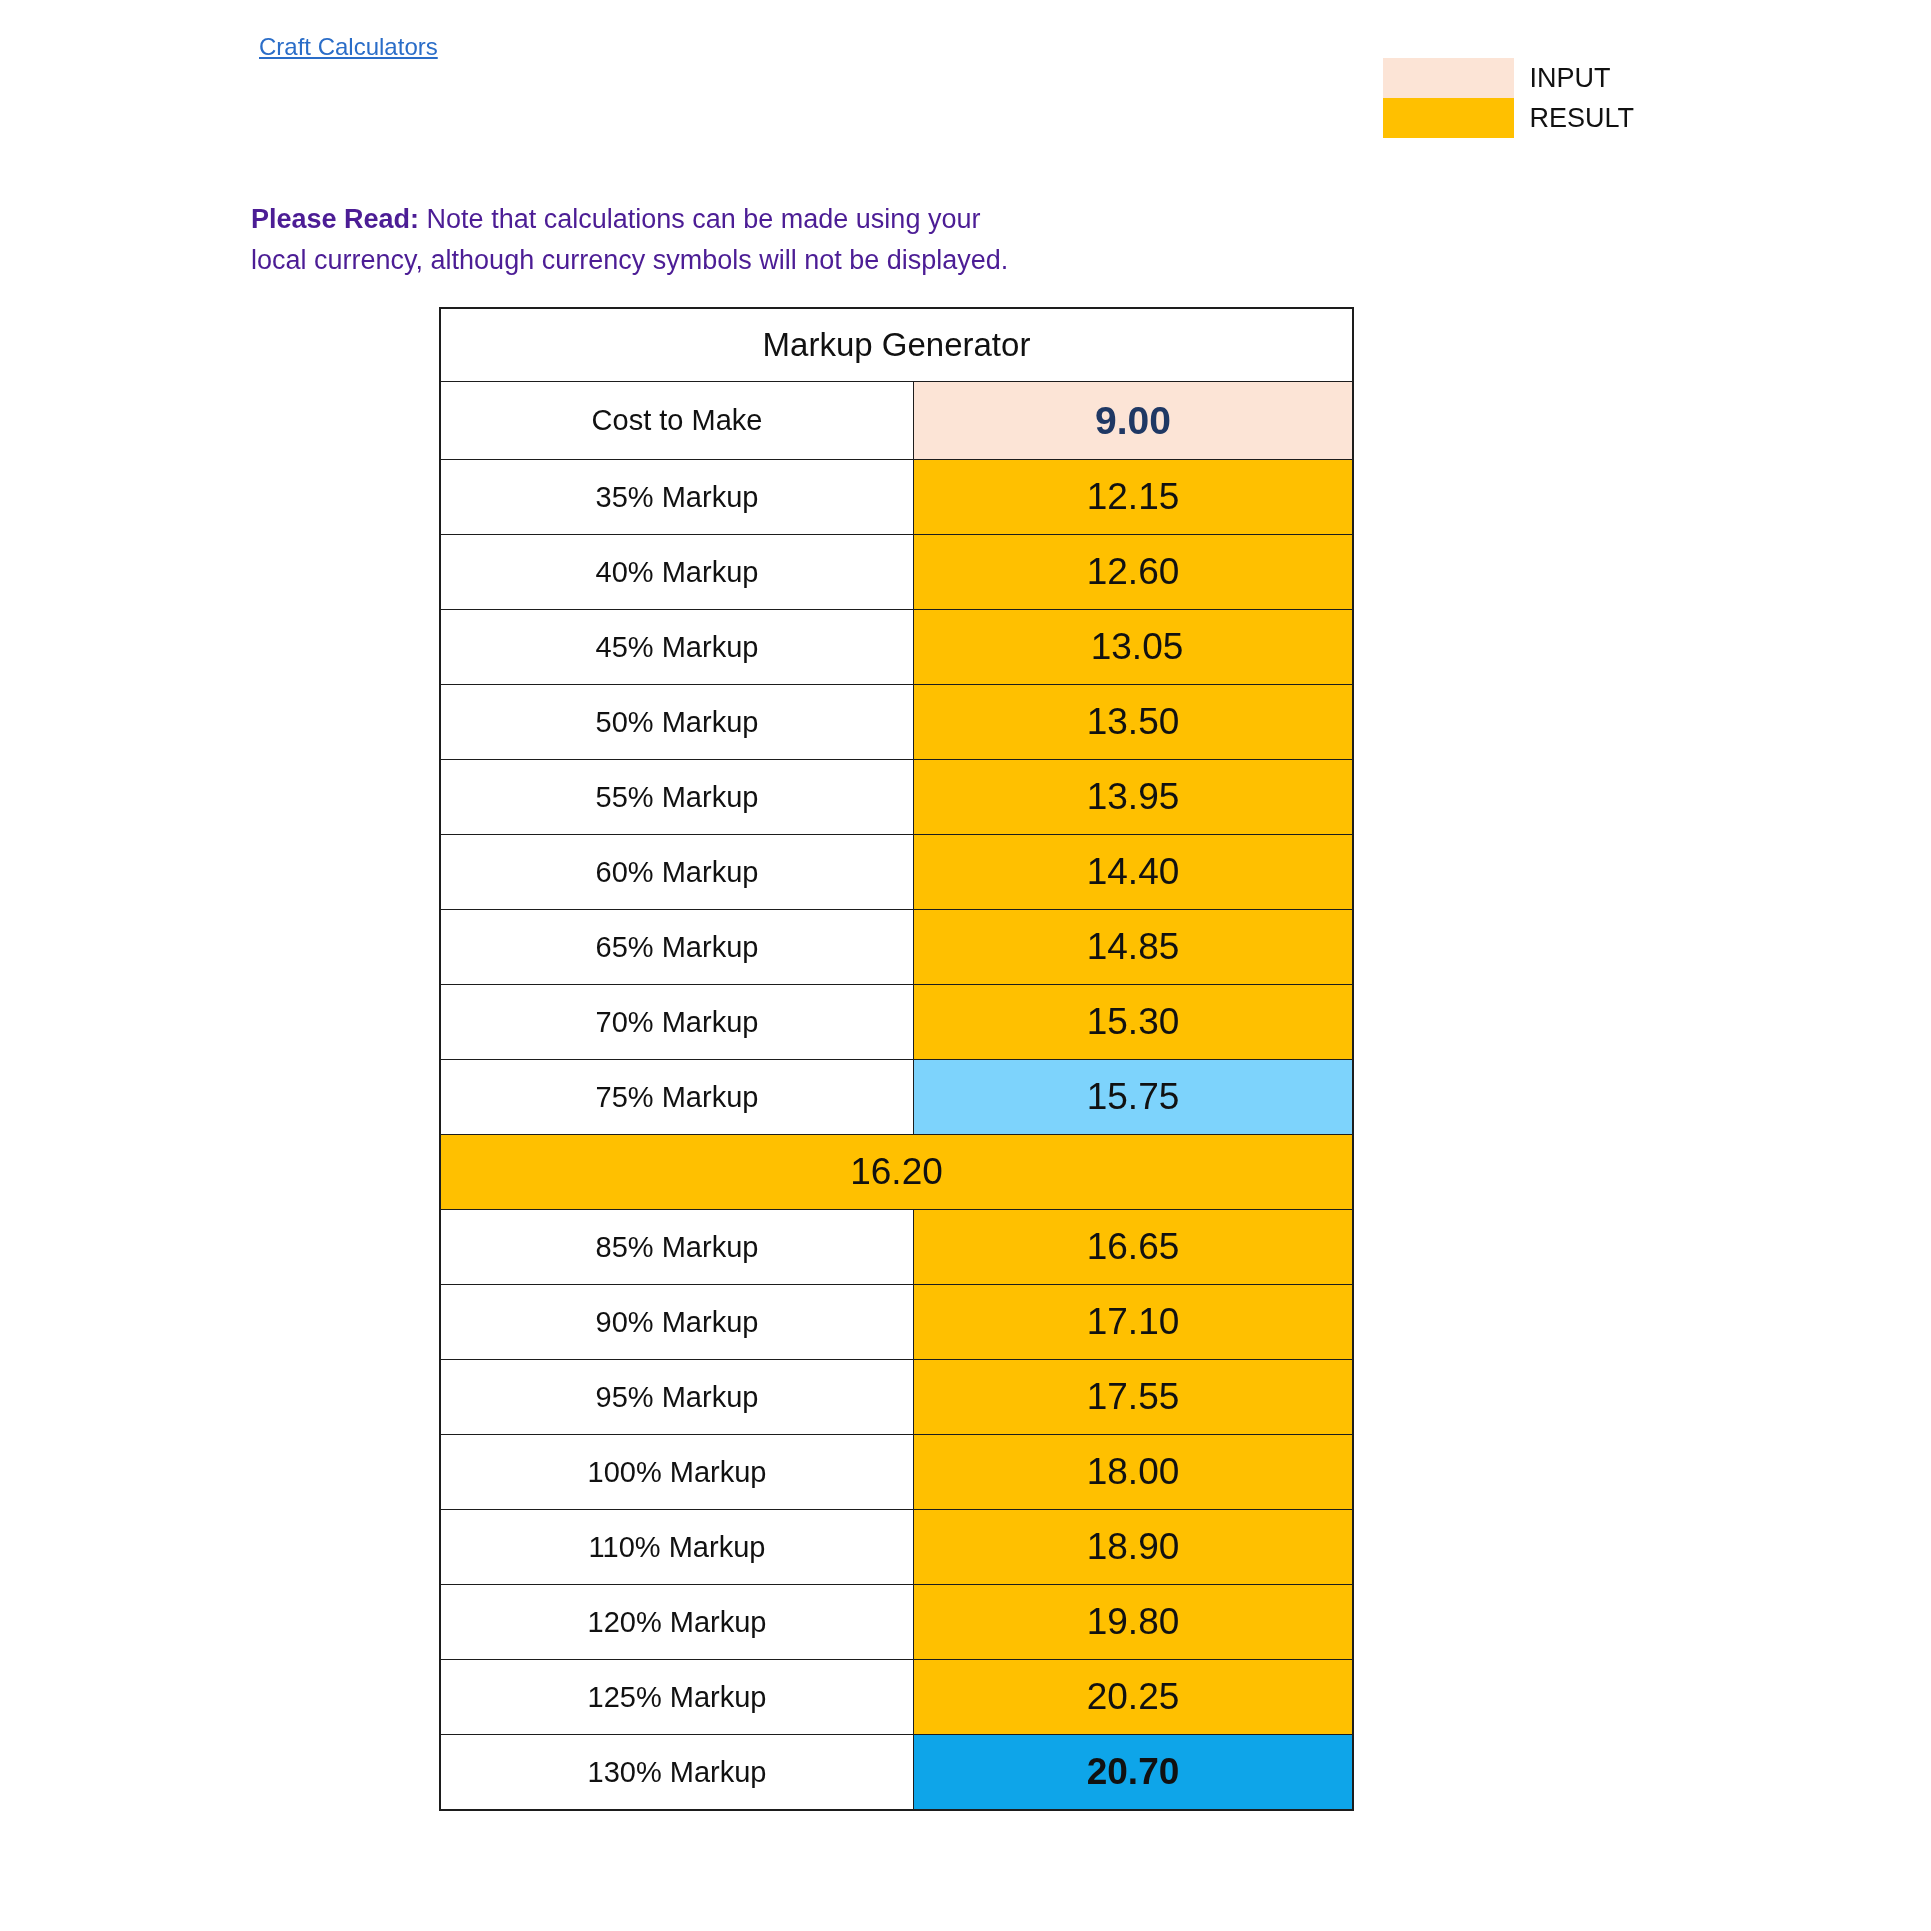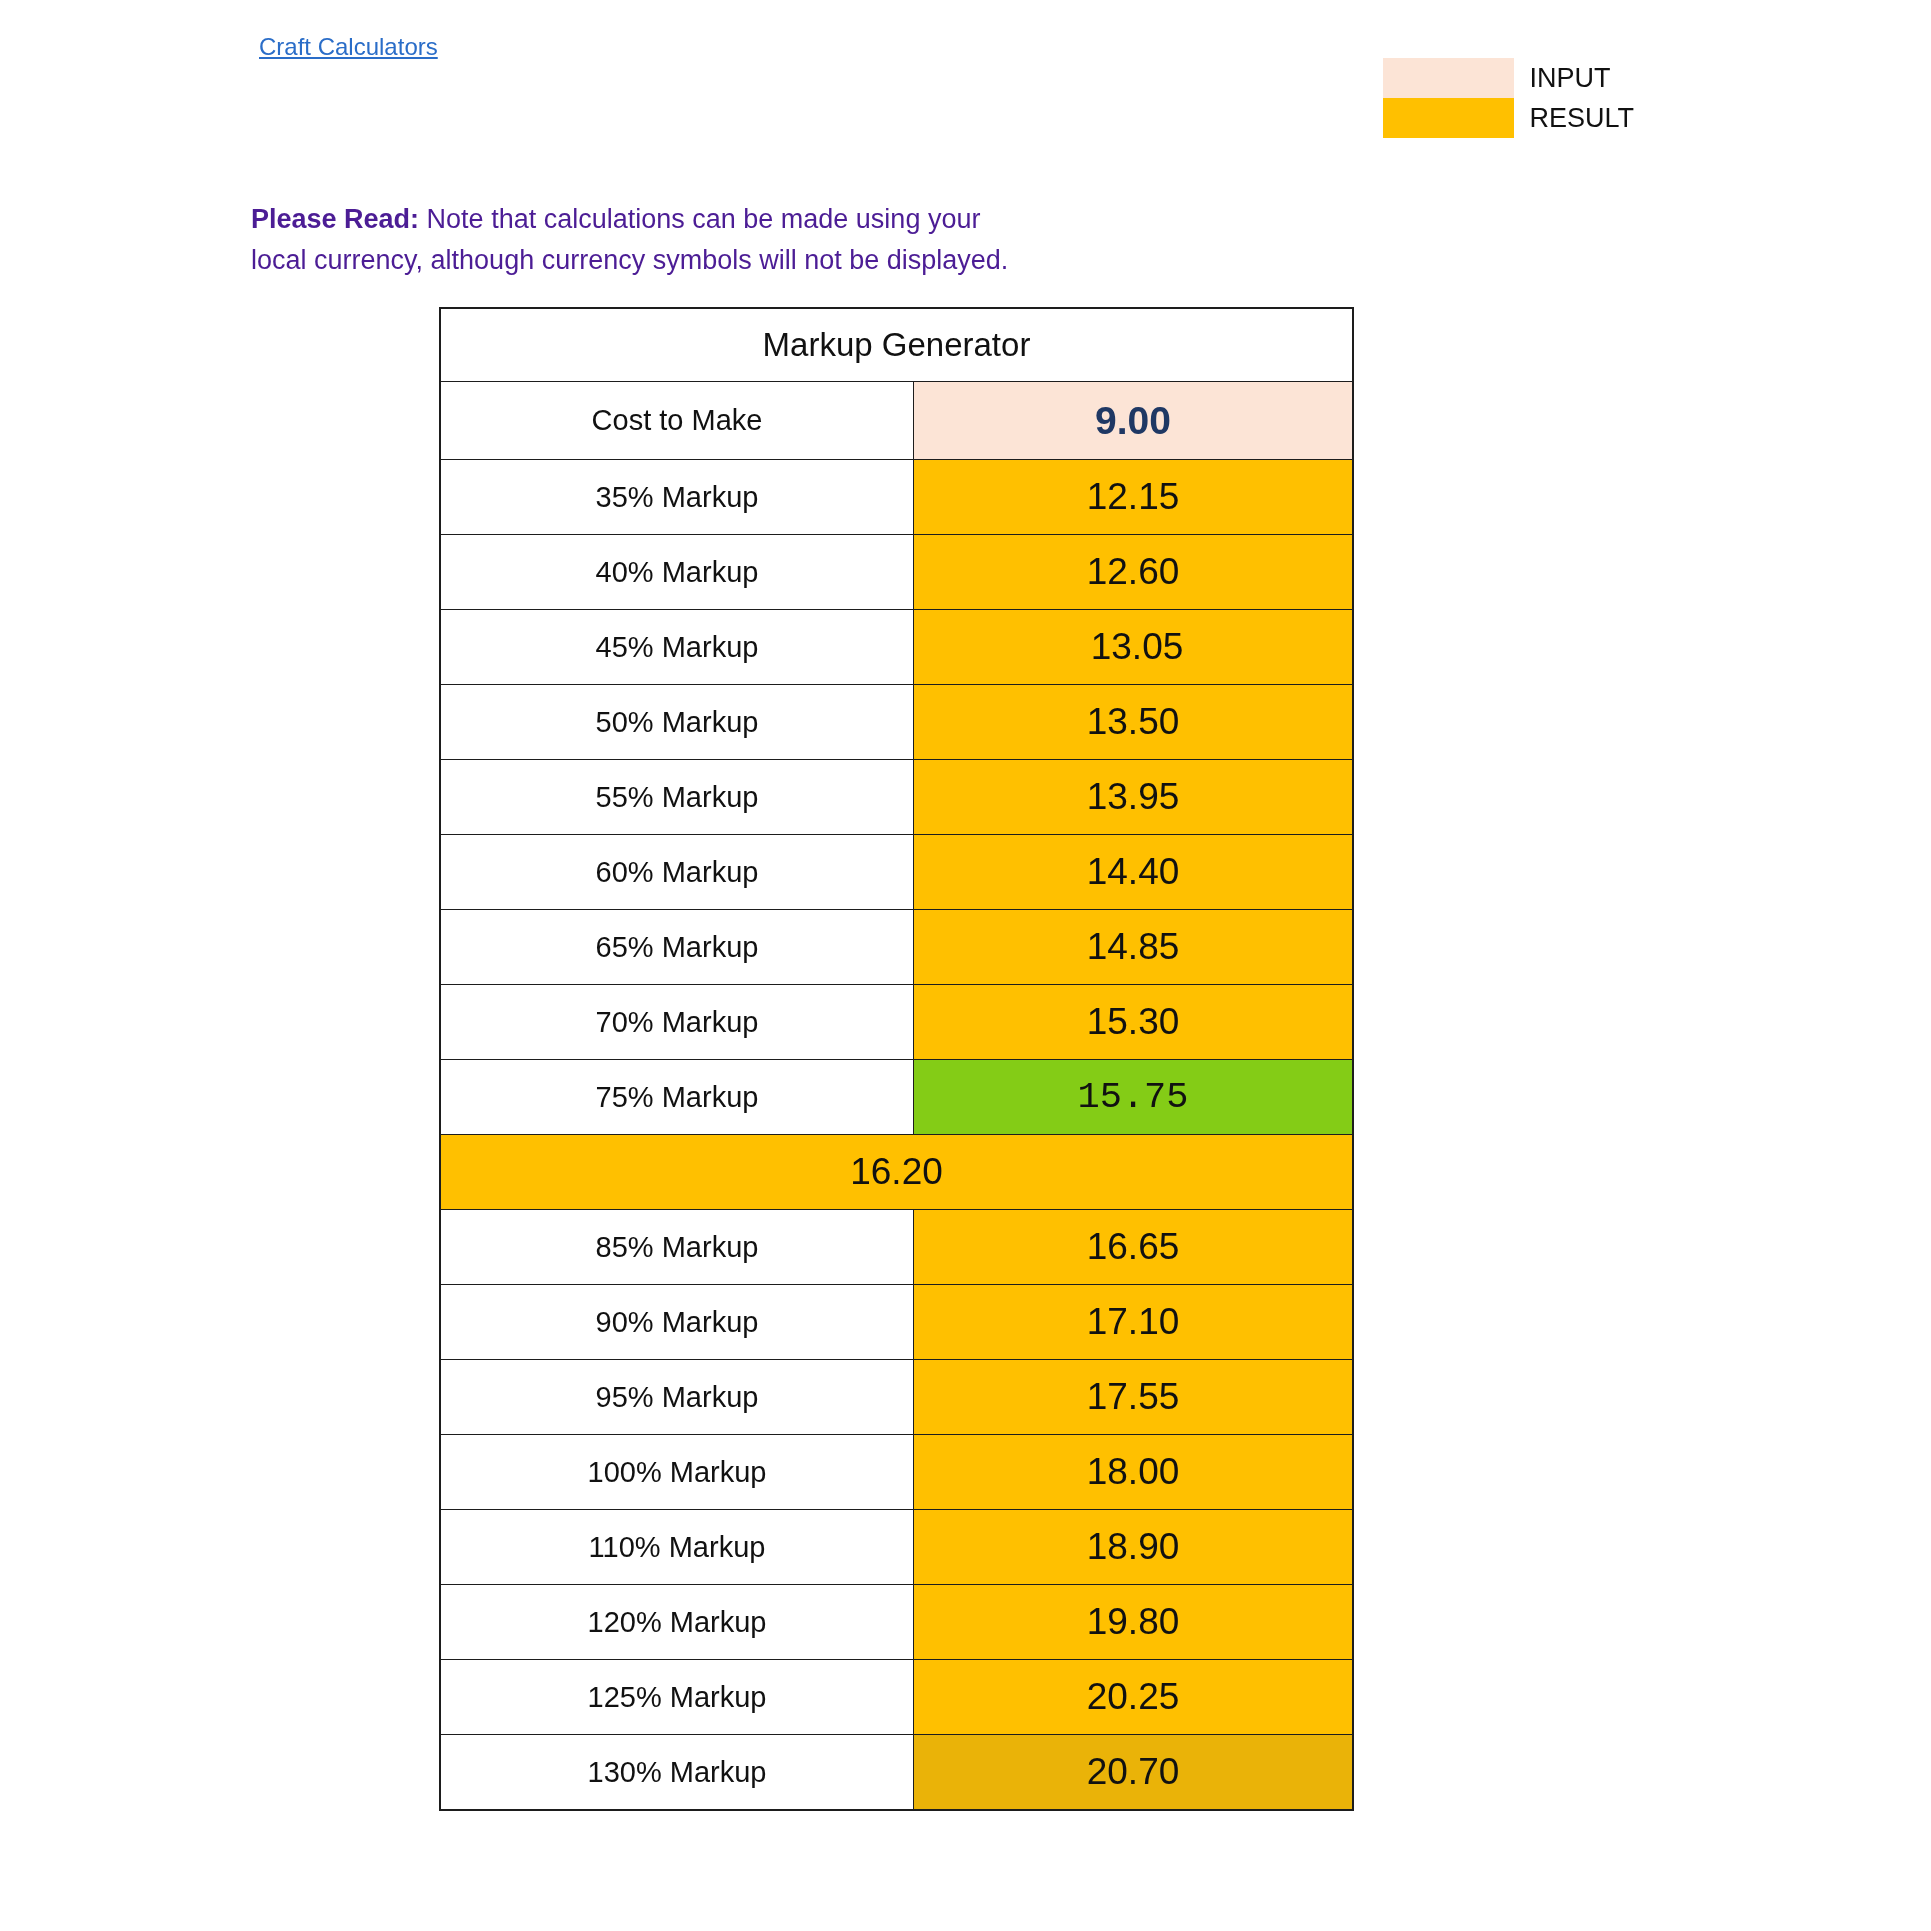--- a/index.html
+++ b/index.html
@@ -108,21 +108,21 @@
       <div class="val" style="background: rgb(255, 192, 0);">14.85</div>
     </div>
 
     <div class="t-row data-row">
       <div class="lbl">70% Markup</div>
       <div class="val" style="background: rgb(255, 192, 0);">15.30</div>
     </div>
 
     <div class="t-row data-row">
       <div class="lbl">75% Markup</div>
-      <div class="val" style="background: #84cc16; font-family: Liberation Mono, monospace;">15.75</div>
+      <div class="val" style="background: #7dd3fc;">15.75</div>
     </div>
 
     <div class="t-row data-row">
       <div class="val" style="background: rgb(255, 192, 0);">16.20</div>
     </div>
 
     <div class="t-row data-row">
       <div class="lbl">85% Markup</div>
       <div class="val" style="background: rgb(255, 192, 0);">16.65</div>
     </div>
@@ -152,18 +152,18 @@
       <div class="val" style="background: rgb(255, 192, 0);">19.80</div>
     </div>
 
     <div class="t-row data-row">
       <div class="lbl">125% Markup</div>
       <div class="val" style="background: rgb(255, 192, 0);">20.25</div>
     </div>
 
     <div class="t-row data-row">
       <div class="lbl">130% Markup</div>
-      <div class="val" style="background: #eab308;">20.70</div>
+      <div class="val" style="background: #0ea5e9; font-weight: bold;">20.70</div>
     </div>
 
   </div>
 </div>
 
 
 </body></html>

